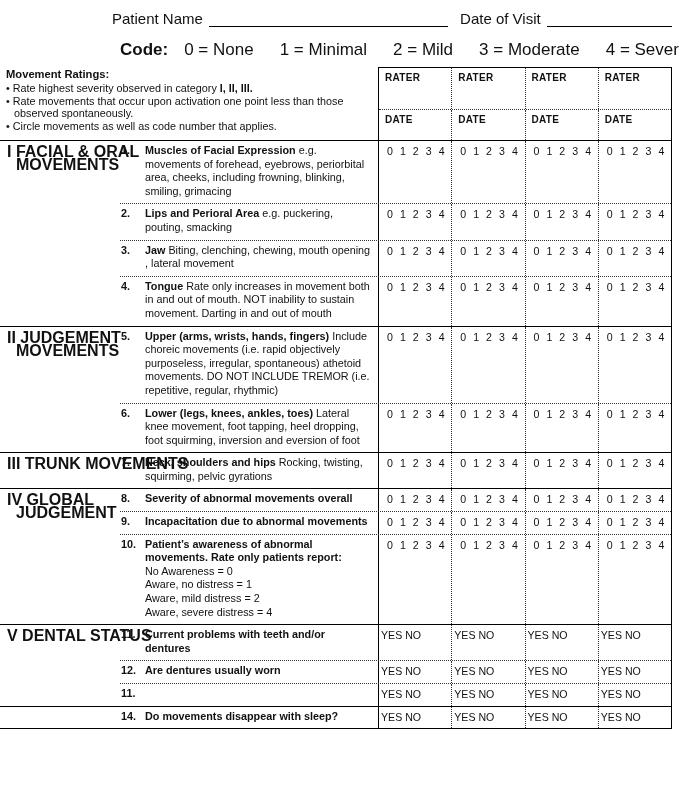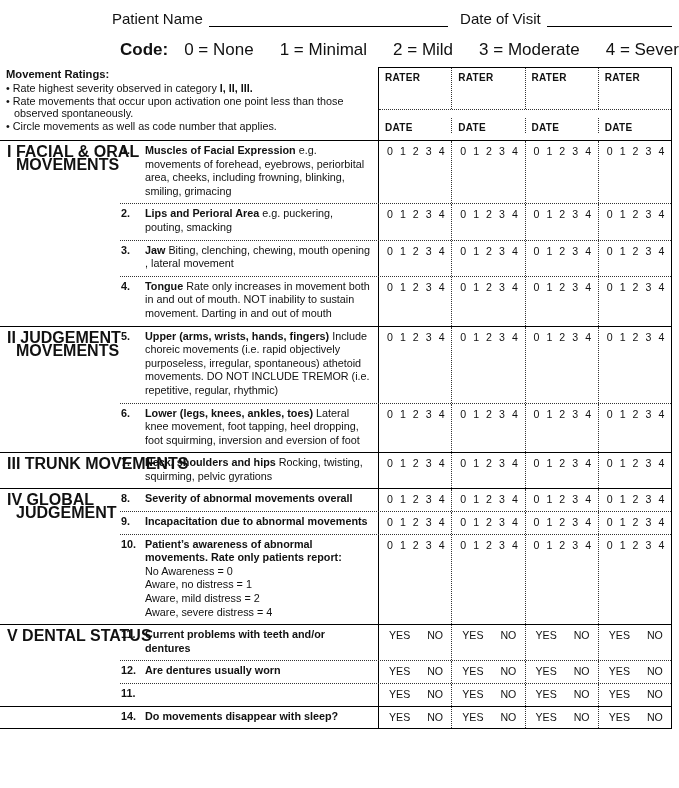--- a/index.html
+++ b/index.html
@@ -49,21 +49,21 @@
   }
   .hdr-left .mr-title { font-weight: bold; font-size: 11.2px; margin-bottom: 1px; }
   .bullet { padding-left: 8px; text-indent: -8px; }
   .hdr-right {
     flex: 1; display: flex; flex-direction: column;
     border-top: 1.5px solid #000;
     border-left: 1.5px solid #000;
   }
   .hrow { display: flex; }
   .hrow.rater { height: 42px; border-bottom: 1px dotted #333; }
-  .hrow.hdate { height: 30px; align-items: center; }
+  .hrow.hdate { height: 30px; }
   .hcell {
     flex: 1; font-size: 10px; font-weight: bold; letter-spacing: .3px;
     padding: 4px 0 0 6px;
   }
   .hcell + .hcell { border-left: 1px dotted #333; }
 
   
   .section { display: flex; border-top: 1.5px solid #000; }
   .slabel {
     width: 120px; flex: none;
@@ -85,21 +85,21 @@
   .txt { flex: 1; }
   .cell {
     flex: 1;
     padding: 4px 0 0 8px;
     display: flex; align-items: flex-start;
     font-size: 10.6px;
   }
   .cell.first { border-left: 1.5px solid #000; }
   .cell + .cell:not(.first) { border-left: 1px dotted #333; }
   .cell.numeric { gap: 7px; }
-  .cell.yesno { gap: 17px; padding-left: 10px; }
+  .cell.yesno { gap: 3px; padding-left: 2px; }
   .cell span { cursor: pointer; }
 </style>
 </head>
 <body>
 
 <div class="page">
 
   <div class="topline">
     <span class="lbl">Patient Name</span>
     <span class="fill-line name"></span>

